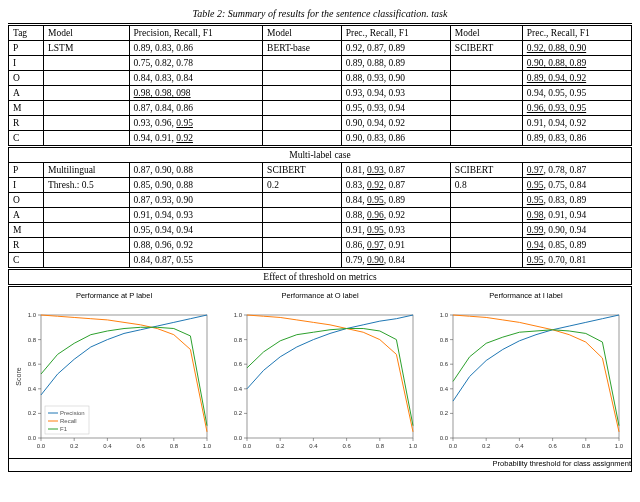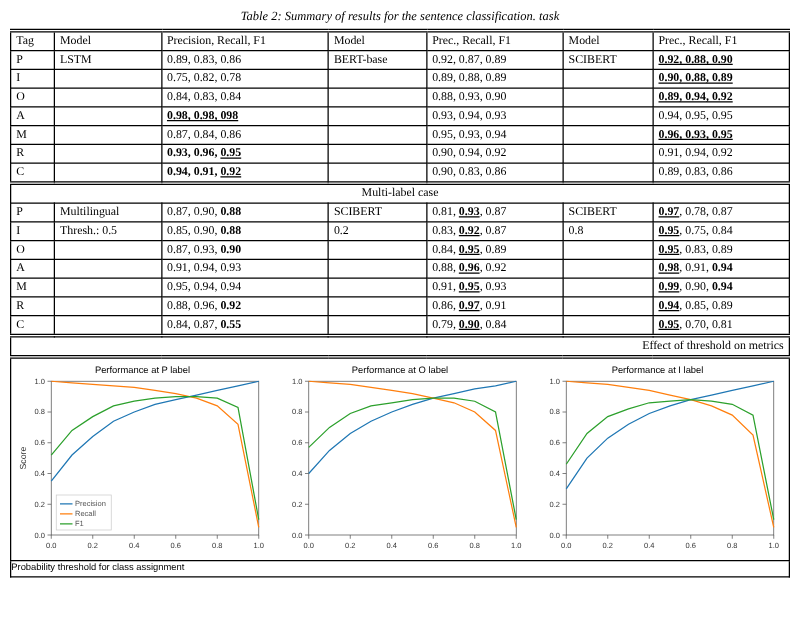--- a/index.html
+++ b/index.html
@@ -31,53 +31,53 @@
     height: 12px;
     line-height: 12px;
     white-space: nowrap;
   }
   .section-row td {
     text-align: center;
     border-top: 3px double #000;
     border-bottom: 1px solid #000;
   }
   .section-row2 td {
-    text-align: right;
+    text-align: center;
     border-top: 3px double #000;
     border-bottom: 3px double #000;
   }
-  .b { font-weight: bold; text-align: right; }
+  .b { font-weight: normal; text-align: right; }
   .u { text-decoration: underline; }
   .top-double td, .top-double th { border-top: 3px double #000; }
   .charts-wrap {
     display: flex;
     width: 624px;
     margin: 0 auto;
     border-left: 1px solid #000;
     border-right: 1px solid #000;
     border-bottom: 1px solid #000;
     box-sizing: border-box;
     padding: 4px 4px 2px 4px;
     gap: 4px;
     justify-content: space-between;
   }
   .chart-cell { flex: 1 1 0; }
   .chart-title {
     font-family: Helvetica, Arial, sans-serif;
     font-size: 7.5px;
     text-align: center;
-    margin-bottom: 1px;
+    margin-bottom: 11px;
   }
   .xlabel-shared {
     width: 624px;
     margin: 0 auto;
     border-left: 1px solid #000;
     border-right: 1px solid #000;
     border-bottom: 1px solid #000;
-    text-align: left;
+    text-align: right;
     font-family: Helvetica, Arial, sans-serif;
     font-size: 7.5px;
     padding-bottom: 3px;
     box-sizing: border-box;
   }
   svg { display: block; }
   .axis { stroke: #555; stroke-width: 0.6; }
   .tick { stroke: #555; stroke-width: 0.6; }
   .ticklabel { font-family: Helvetica, Arial, sans-serif; font-size: 6px; fill: #333; }
   .ylabel { font-family: Helvetica, Arial, sans-serif; font-size: 7px; fill: #333; }

